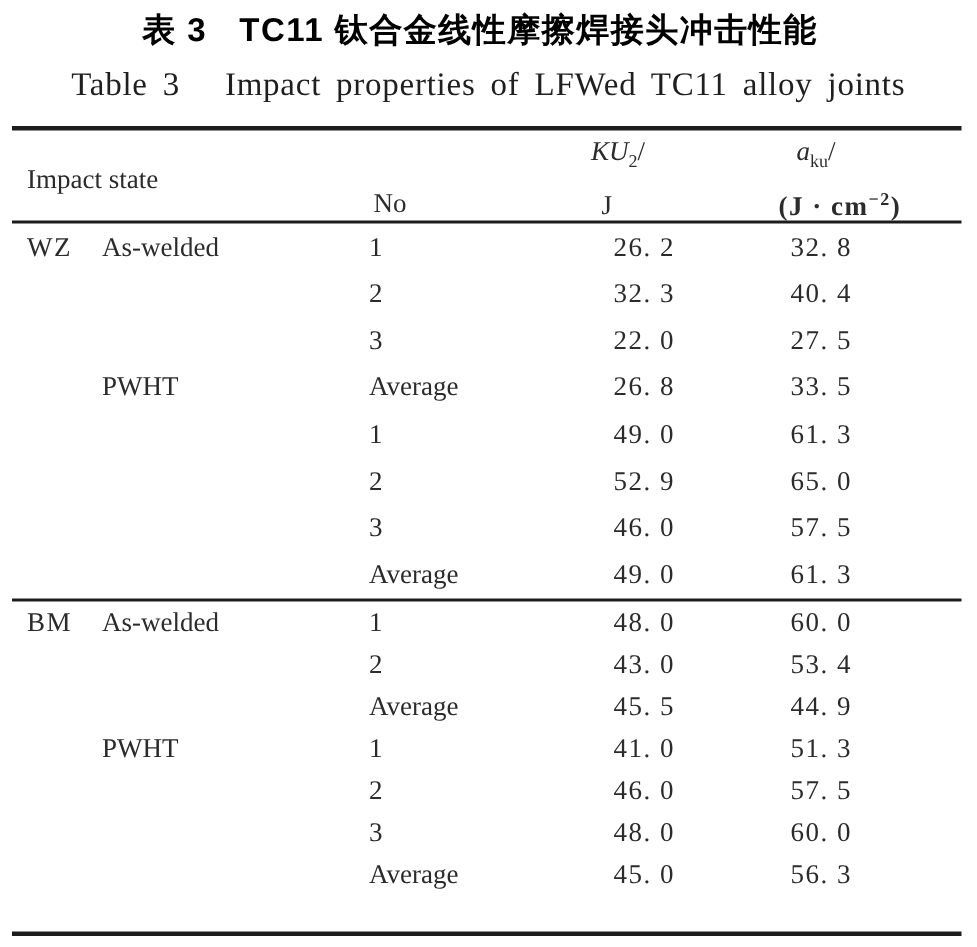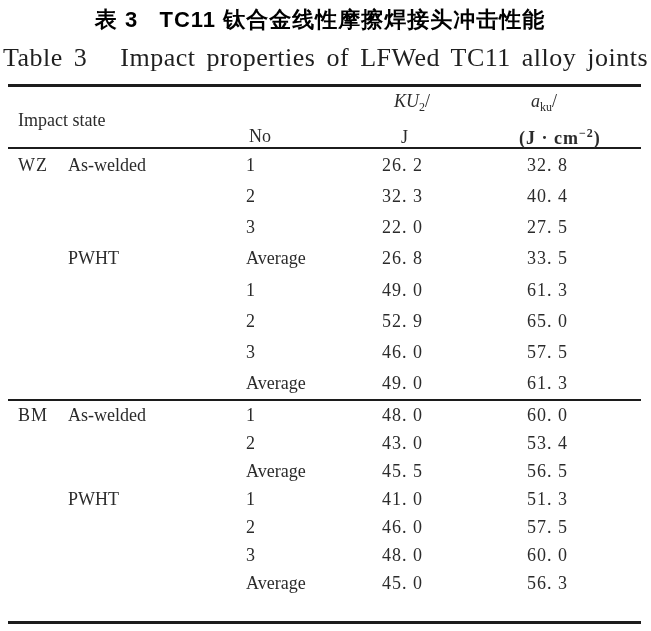--- a/index.html
+++ b/index.html
@@ -17,21 +17,21 @@
     font-family: "Liberation Sans", sans-serif;
     font-weight: bold;
     font-size: 22px;
     color: #000;
     white-space: pre;
     letter-spacing: 1px;
   }
   .title-en {
     position: absolute; top: 43px; left: 0; width: 651px;
     text-align: center;
-    font-size: 26px;
+    font-size: 22px;
     color: #1f1f1f;
     white-space: pre;
     word-spacing: 4px;
     letter-spacing: 0.5px;
   }
   .tbl {
     position: absolute; left: 8px; top: 84px;
     width: 633px; height: 541px;
     font-size: 18px;
   }
@@ -57,21 +57,21 @@
   .hcell sup { font-size: 12px; }
 
   .sec { position: absolute; left: 0; width: 100%; display: flex; flex-direction: column; }
   .sec-wz { top: 65px;  height: 250px; }
   .sec-bm { top: 317px; height: 196px; }
   .row { flex: 1 1 0; position: relative; }
   .cell { position: absolute; top: 50%; transform: translateY(-50%); white-space: pre; }
   .c-group { left: 10px;  letter-spacing: 1px; }
   .c-state { left: 60px; }
   .c-no    { left: 238px; }
-  .c-ku    { left: 374px; letter-spacing: 1px; font-family: Liberation Serif, serif; }
+  .c-ku    { left: 401px; letter-spacing: 1px; font-family: Liberation Serif, serif; }
   .c-aku   { left: 519px; letter-spacing: 1px; }
 </style>
 </head>
 <body>
 
 <div class="title-zh">表 3   TC11 钛合金线性摩擦焊接头冲击性能</div>
 <div class="title-en">Table 3   Impact properties of LFWed TC11 alloy joints</div>
 
 <div class="tbl">
   <div class="rule rule-top"></div>
@@ -160,21 +160,21 @@
       <span class="cell c-state"></span>
       <span class="cell c-no">2</span>
       <span class="cell c-ku">43. 0</span>
       <span class="cell c-aku">53. 4</span>
     </div>
     <div class="row">
       <span class="cell c-group"></span>
       <span class="cell c-state"></span>
       <span class="cell c-no">Average</span>
       <span class="cell c-ku">45. 5</span>
-      <span class="cell c-aku">56. 5</span>
+      <span class="cell c-aku">44. 9</span>
     </div>
     <div class="row">
       <span class="cell c-group"></span>
       <span class="cell c-state">PWHT</span>
       <span class="cell c-no">1</span>
       <span class="cell c-ku">41. 0</span>
       <span class="cell c-aku">51. 3</span>
     </div>
     <div class="row">
       <span class="cell c-group"></span>

